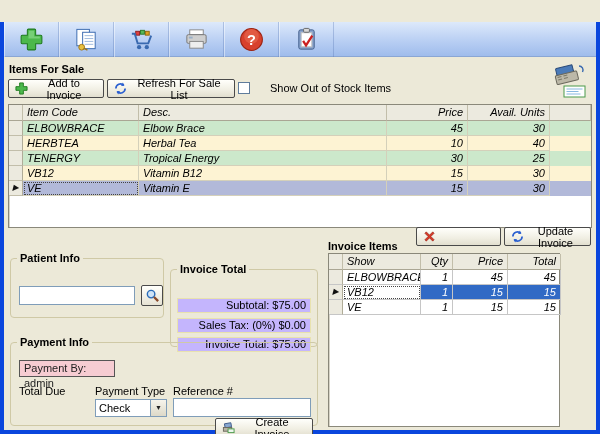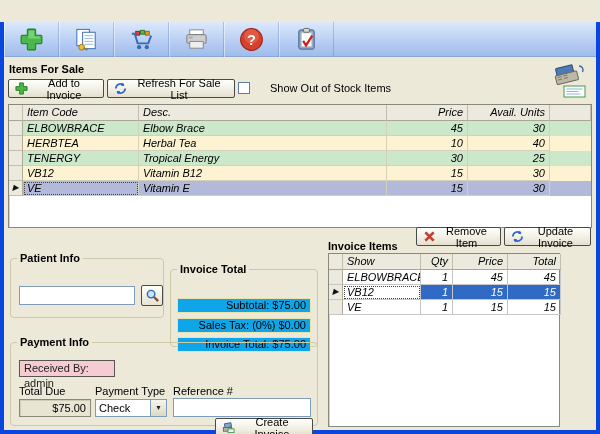--- a/index.html
+++ b/index.html
@@ -77,21 +77,21 @@
   .fs-total   { left:166px; top:241px; width:148px; height:84px; }
   .fs-payment { left:6px; top:314px; width:308px; height:90px; }
 
   .tb { position:absolute; border:1px solid #7f9db9; background:#fff; height:19px; font-size:11px; padding:0 3px; font-family:"Liberation Sans",sans-serif; }
   .patient-input { left:8px; top:22px; width:116px; }
   .search-btn { position:absolute; left:130px; top:21px; width:22px; height:21px;
     border:1px solid #4a4a4a; border-radius:2px; background:linear-gradient(180deg,#fffffb,#e6e3d4);
     display:flex; align-items:center; justify-content:center; cursor:default; }
   .search-btn svg { width:15px; height:15px; }
 
-  .total-bar { position:absolute; left:6px; width:134px; height:15px; background:#0ea5e9;
+  .total-bar { position:absolute; left:6px; width:134px; height:15px; background:#c4b5fd;
     border:1px solid #e8e2ae; text-align:right; line-height:13px; padding-right:4px; font-size:11px; }
 
   .received { position:absolute; left:8px; top:12px; width:96px; height:17px; background:#f6ccd2;
     border:1px solid #555; line-height:15px; padding-left:4px; color:#222; font-size:11px; }
   .pay-label { position:absolute; top:37px; font-size:11px; }
   .totaldue-box { position:absolute; left:8px; top:51px; width:72px; height:18px; background:#e8e5d2;
     border:1px solid #8a887a; box-shadow:inset 1px 1px 0 #cfccba; text-align:right; line-height:16px; padding-right:4px; }
   .dropdown { position:absolute; left:84px; top:51px; width:72px; height:18px; background:#fff;
     border:1px solid #7f9db9; display:flex; cursor:default; }
   .dd-text { flex:1; line-height:16px; padding-left:3px; }
@@ -269,46 +269,44 @@
 
     <fieldset class="fs-total">
       <legend>Invoice Total</legend>
       <div class="total-bar" style="top:23px">Subtotal: $75.00</div>
       <div class="total-bar" style="top:43px">Sales Tax: (0%) $0.00</div>
       <div class="total-bar" style="top:62px">Invoice Total: $75.00</div>
     </fieldset>
 
     <fieldset class="fs-payment">
       <legend>Payment Info</legend>
-      <div class="received">Received By: admin</div>
+      <div class="received">Payment By: admin</div>
       <div class="pay-label" style="left:8px">Total Due</div>
       <div class="pay-label" style="left:84px">Payment Type</div>
       <div class="pay-label" style="left:162px">Reference #</div>
-      <div class="totaldue-box">$75.00</div>
       <div class="dropdown">
         <span class="dd-text">Check</span>
         <span class="dd-arrow">▼</span>
       </div>
       <input class="tb ref-input" value="" style="">
       <div class="btn btn-create">
         <svg viewBox="0 0 14 14">
           <rect x="3" y="2.5" width="7" height="4.5" fill="#88a8d0" stroke="#44608c" transform="rotate(-10 6 5)"></rect>
           <rect x="1.5" y="7" width="9" height="4" fill="#b8b4a4" stroke="#6a685c"></rect>
           <rect x="6.5" y="8.5" width="6.5" height="4" fill="#eef6ee" stroke="#4a9a4a"></rect>
         </svg>
         <span class="lbl">Create Invoice</span>
       </div>
     </fieldset>
 
     <div class="section-title ii-title">Invoice Items</div>
     <div class="btn btn-remove">
       <svg viewBox="0 0 14 14">
         <path d="M2 3.5L3.5 2 7 5.5 10.5 2 12 3.5 8.5 7l3.5 3.5-1.5 1.5L7 8.5 3.5 12 2 10.5 5.5 7z" fill="#d83a28" stroke="#8a1e12" stroke-width=".6"></path>
       </svg>
-      <span class="lbl">Remove Item</span>
     </div>
     <div class="btn btn-update">
       <svg viewBox="0 0 14 14">
         <path d="M12 7a5 5 0 0 1-8.5 3.4" stroke="#2a5fd0" stroke-width="1.8" fill="none"></path>
         <path d="M2 7a5 5 0 0 1 8.5-3.4" stroke="#2a5fd0" stroke-width="1.8" fill="none"></path>
         <path d="M9.6 0.6l1.6 3.4-3.6.4z" fill="#2a5fd0"></path>
         <path d="M4.4 13.4L2.8 10l3.6-.4z" fill="#2a5fd0"></path>
       </svg>
       <span class="lbl">Update Invoice</span>
     </div>

